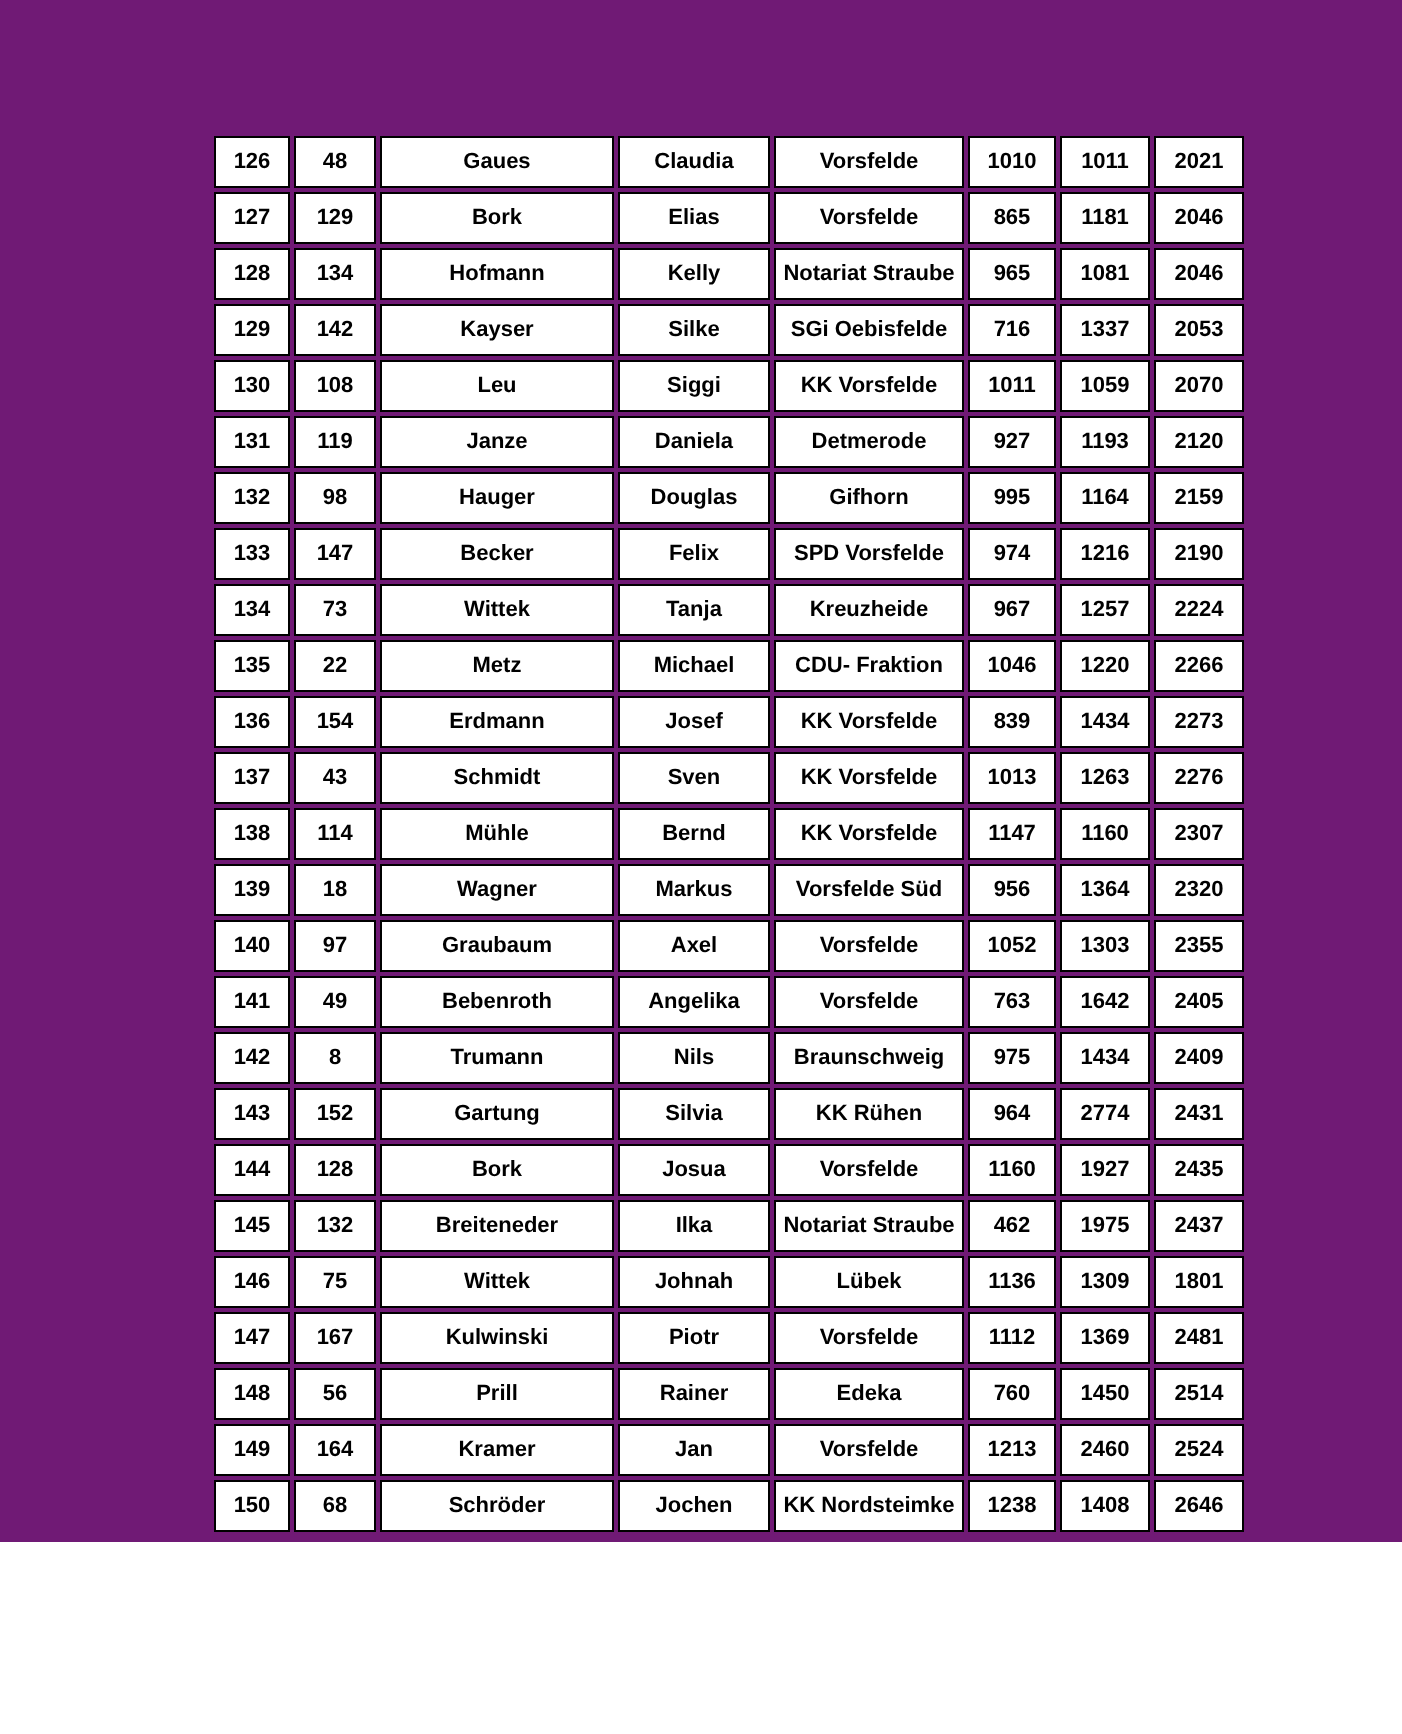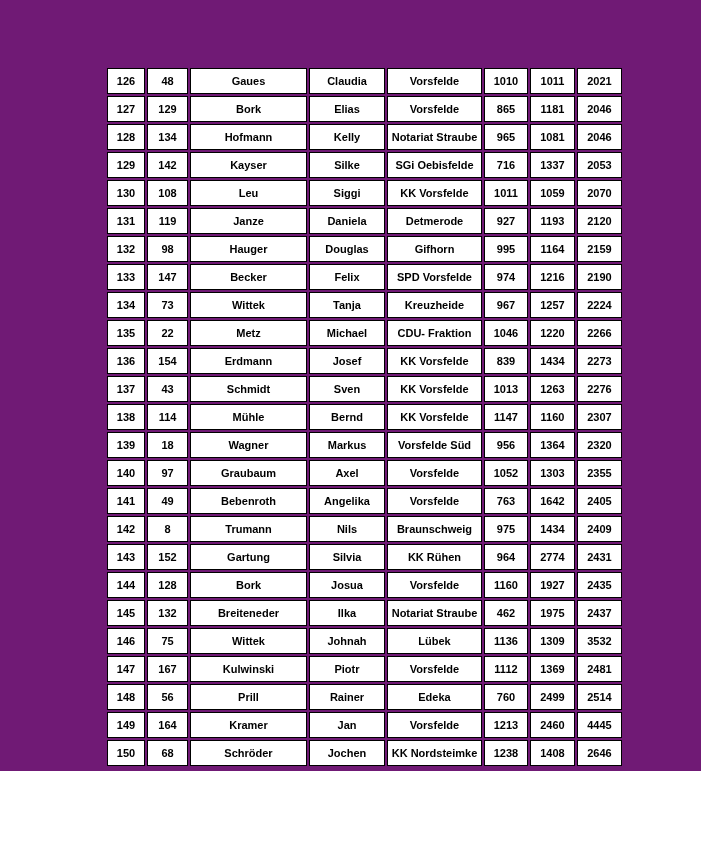--- a/index.html
+++ b/index.html
@@ -64,19 +64,19 @@
       <div class="row"><div class="cell">136</div><div class="cell">154</div><div class="cell">Erdmann</div><div class="cell">Josef</div><div class="cell">KK Vorsfelde</div><div class="cell">839</div><div class="cell">1434</div><div class="cell">2273</div></div>
       <div class="row"><div class="cell">137</div><div class="cell">43</div><div class="cell">Schmidt</div><div class="cell">Sven</div><div class="cell">KK Vorsfelde</div><div class="cell">1013</div><div class="cell">1263</div><div class="cell">2276</div></div>
       <div class="row"><div class="cell">138</div><div class="cell">114</div><div class="cell">Mühle</div><div class="cell">Bernd</div><div class="cell">KK Vorsfelde</div><div class="cell">1147</div><div class="cell">1160</div><div class="cell">2307</div></div>
       <div class="row"><div class="cell">139</div><div class="cell">18</div><div class="cell">Wagner</div><div class="cell">Markus</div><div class="cell">Vorsfelde Süd</div><div class="cell">956</div><div class="cell">1364</div><div class="cell">2320</div></div>
       <div class="row"><div class="cell">140</div><div class="cell">97</div><div class="cell">Graubaum</div><div class="cell">Axel</div><div class="cell">Vorsfelde</div><div class="cell">1052</div><div class="cell">1303</div><div class="cell">2355</div></div>
       <div class="row"><div class="cell">141</div><div class="cell">49</div><div class="cell">Bebenroth</div><div class="cell">Angelika</div><div class="cell">Vorsfelde</div><div class="cell">763</div><div class="cell">1642</div><div class="cell">2405</div></div>
       <div class="row"><div class="cell">142</div><div class="cell">8</div><div class="cell">Trumann</div><div class="cell">Nils</div><div class="cell">Braunschweig</div><div class="cell">975</div><div class="cell">1434</div><div class="cell">2409</div></div>
       <div class="row"><div class="cell">143</div><div class="cell">152</div><div class="cell">Gartung</div><div class="cell">Silvia</div><div class="cell">KK Rühen</div><div class="cell">964</div><div class="cell">2774</div><div class="cell">2431</div></div>
       <div class="row"><div class="cell">144</div><div class="cell">128</div><div class="cell">Bork</div><div class="cell">Josua</div><div class="cell">Vorsfelde</div><div class="cell">1160</div><div class="cell">1927</div><div class="cell">2435</div></div>
       <div class="row"><div class="cell">145</div><div class="cell">132</div><div class="cell">Breiteneder</div><div class="cell">Ilka</div><div class="cell">Notariat Straube</div><div class="cell">462</div><div class="cell">1975</div><div class="cell">2437</div></div>
-      <div class="row"><div class="cell">146</div><div class="cell">75</div><div class="cell">Wittek</div><div class="cell">Johnah</div><div class="cell">Lübek</div><div class="cell">1136</div><div class="cell">1309</div><div class="cell">3532</div></div>
+      <div class="row"><div class="cell">146</div><div class="cell">75</div><div class="cell">Wittek</div><div class="cell">Johnah</div><div class="cell">Lübek</div><div class="cell">1136</div><div class="cell">1309</div><div class="cell">1801</div></div>
       <div class="row"><div class="cell">147</div><div class="cell">167</div><div class="cell">Kulwinski</div><div class="cell">Piotr</div><div class="cell">Vorsfelde</div><div class="cell">1112</div><div class="cell">1369</div><div class="cell">2481</div></div>
-      <div class="row"><div class="cell">148</div><div class="cell">56</div><div class="cell">Prill</div><div class="cell">Rainer</div><div class="cell">Edeka</div><div class="cell">760</div><div class="cell">2499</div><div class="cell">2514</div></div>
-      <div class="row"><div class="cell">149</div><div class="cell">164</div><div class="cell">Kramer</div><div class="cell">Jan</div><div class="cell">Vorsfelde</div><div class="cell">1213</div><div class="cell">2460</div><div class="cell">4445</div></div>
+      <div class="row"><div class="cell">148</div><div class="cell">56</div><div class="cell">Prill</div><div class="cell">Rainer</div><div class="cell">Edeka</div><div class="cell">760</div><div class="cell">1450</div><div class="cell">2514</div></div>
+      <div class="row"><div class="cell">149</div><div class="cell">164</div><div class="cell">Kramer</div><div class="cell">Jan</div><div class="cell">Vorsfelde</div><div class="cell">1213</div><div class="cell">2460</div><div class="cell">2524</div></div>
       <div class="row"><div class="cell">150</div><div class="cell">68</div><div class="cell">Schröder</div><div class="cell">Jochen</div><div class="cell">KK Nordsteimke</div><div class="cell">1238</div><div class="cell">1408</div><div class="cell">2646</div></div>
     </div>
 </div>
 
 </body></html>

